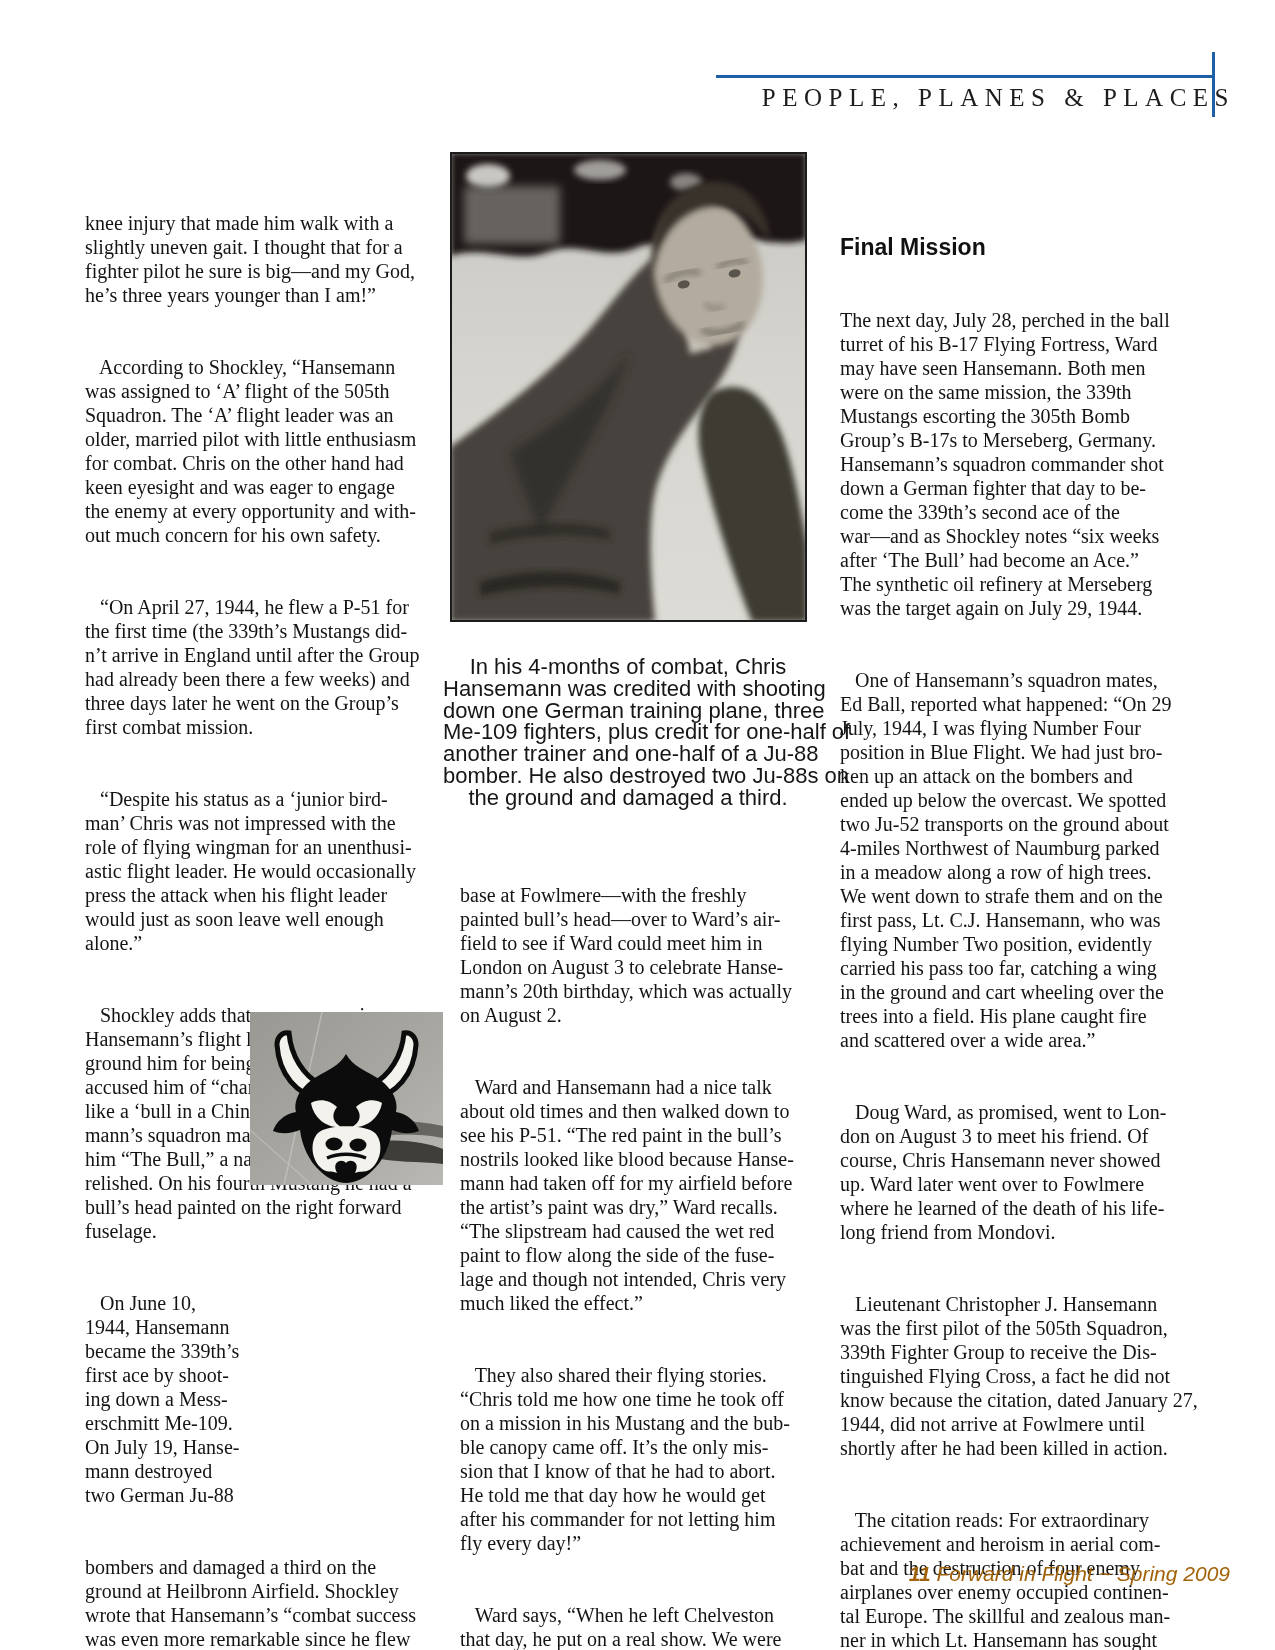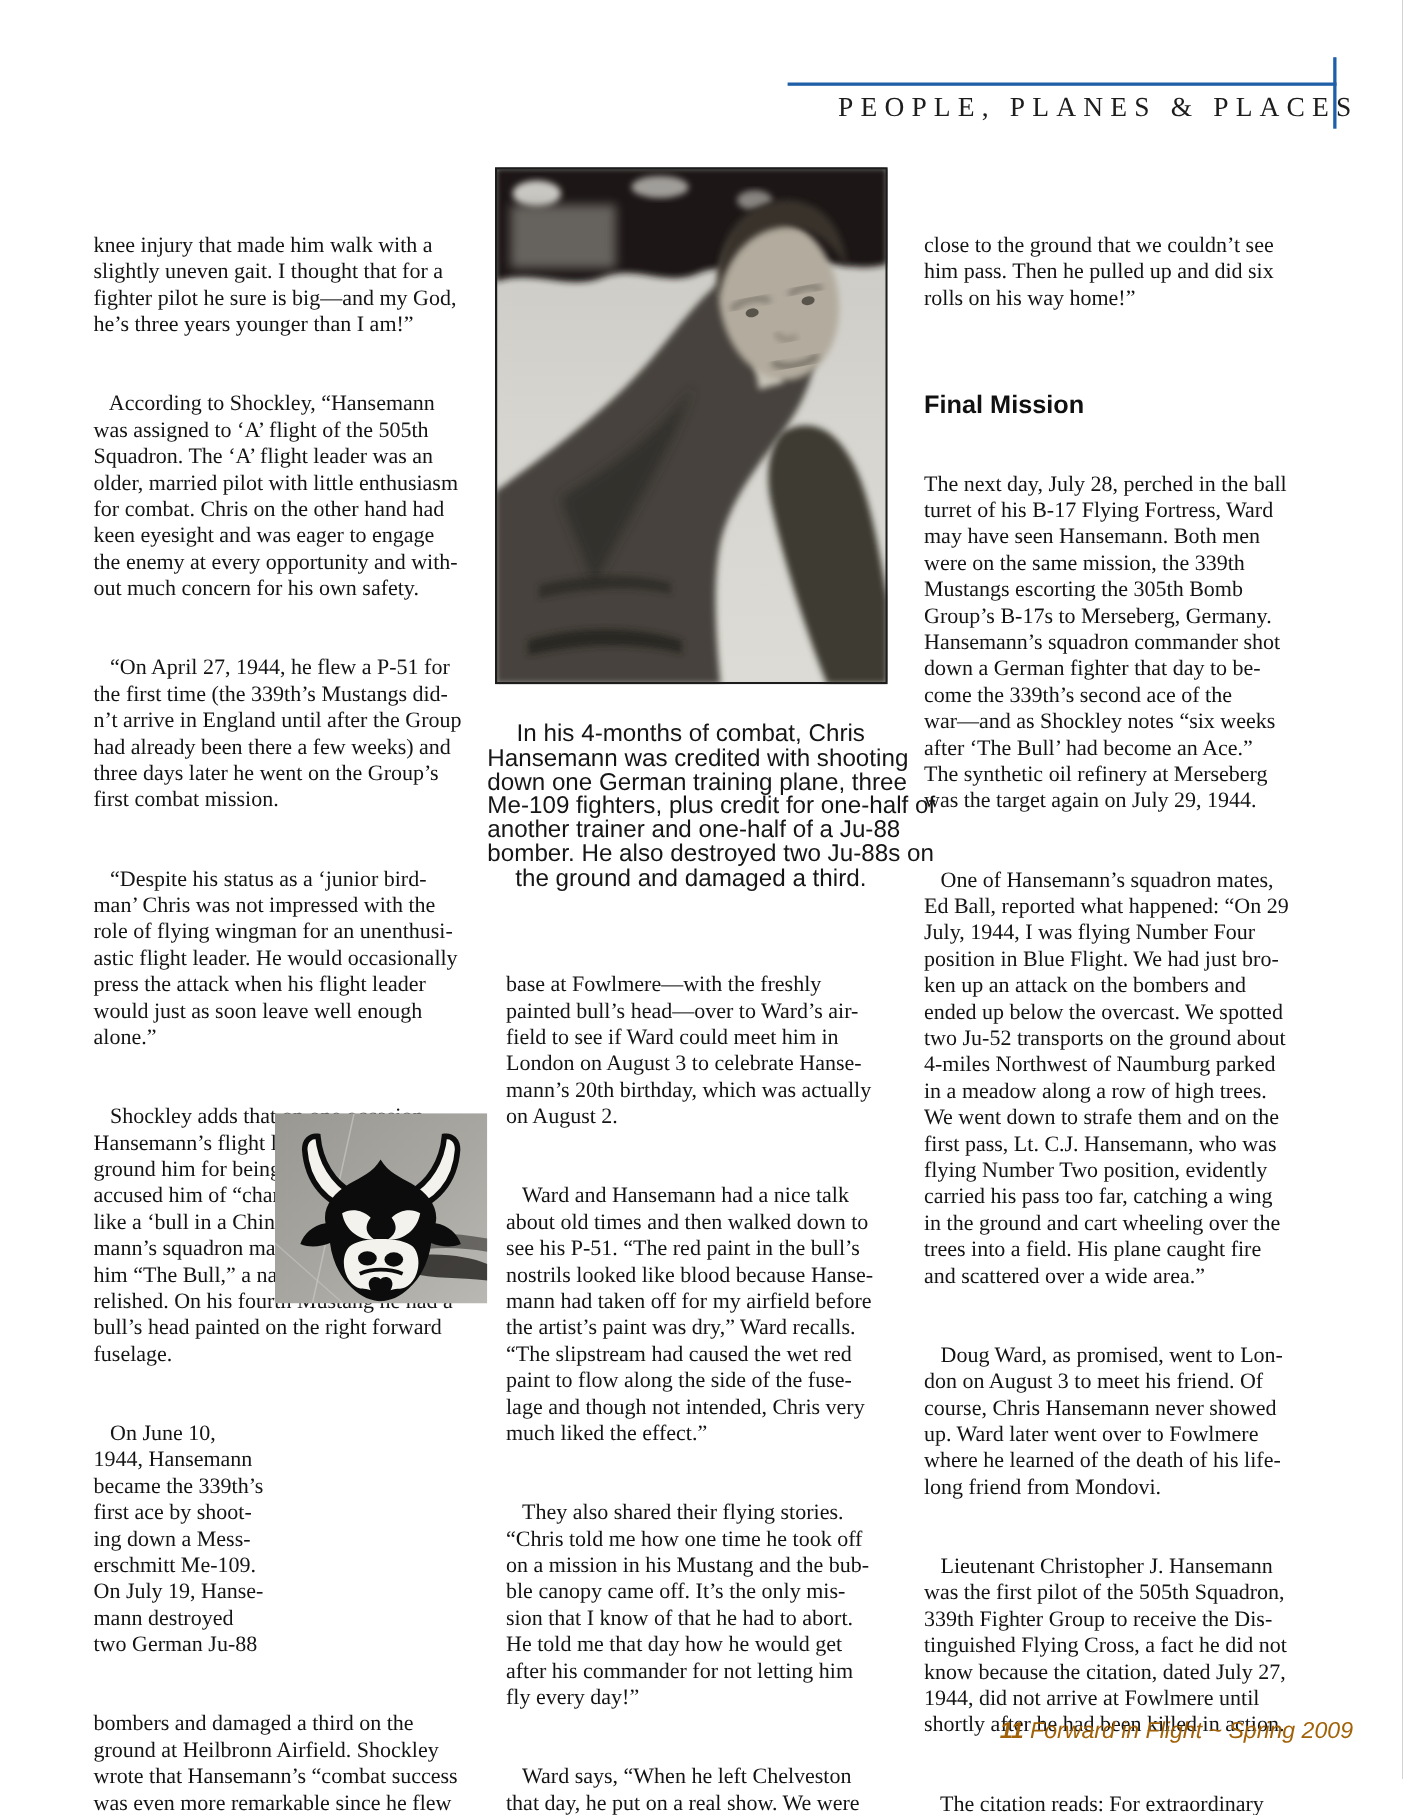--- a/index.html
+++ b/index.html
@@ -216,23 +216,20 @@
 after his commander for not letting him
 fly every day!”</p>
     <p>   Ward says, “When he left Chelveston
 that day, he put on a real show. We were
 standing on a bomb shelter level with the
 barracks roof, which was about 10-feet
 high. After taking off, Chris flew by us so</p>
   </div>
 
   <div class="col-right bodytext">
-    <p>close to the ground that we couldn’t see
-him pass. Then he pulled up and did six
-rolls on his way home!”</p>
     <h2 class="section-heading">Final Mission</h2>
     <p>The next day, July 28, perched in the ball
 turret of his B-17 Flying Fortress, Ward
 may have seen Hansemann. Both men
 were on the same mission, the 339th
 Mustangs escorting the 305th Bomb
 Group’s B-17s to Merseberg, Germany.
 Hansemann’s squadron commander shot
 down a German fighter that day to be-
 come the 339th’s second ace of the
@@ -259,21 +256,21 @@
     <p>   Doug Ward, as promised, went to Lon-
 don on August 3 to meet his friend. Of
 course, Chris Hansemann never showed
 up. Ward later went over to Fowlmere
 where he learned of the death of his life-
 long friend from Mondovi.</p>
     <p>   Lieutenant Christopher J. Hansemann
 was the first pilot of the 505th Squadron,
 339th Fighter Group to receive the Dis-
 tinguished Flying Cross, a fact he did not
-know because the citation, dated July 27,
+know because the citation, dated January 27,
 1944, did not arrive at Fowlmere until
 shortly after he had been killed in action.</p>
     <p>   The citation reads: For extraordinary
 achievement and heroism in aerial com-
 bat and the destruction of four enemy
 airplanes over enemy occupied continen-
 tal Europe. The skillful and zealous man-
 ner in which Lt. Hansemann has sought
 out the enemy and destroyed him, his
 devotion to duty and courage under all

